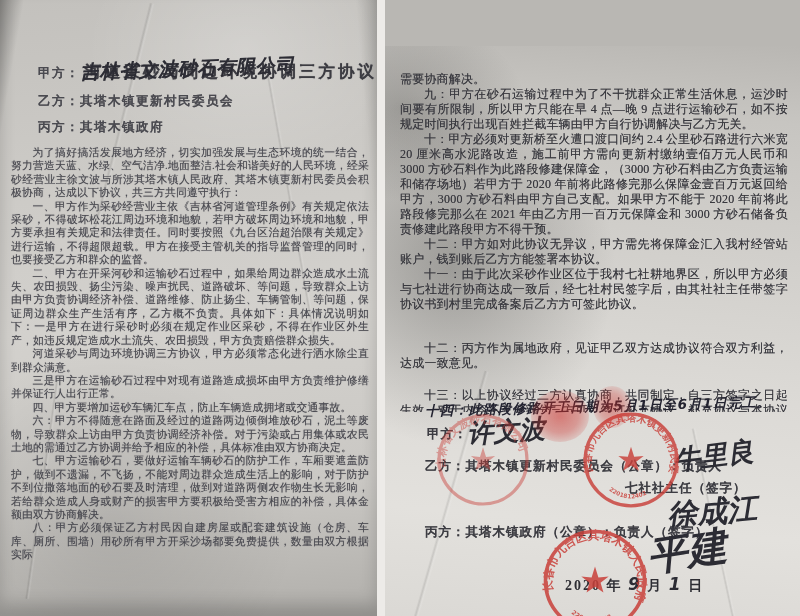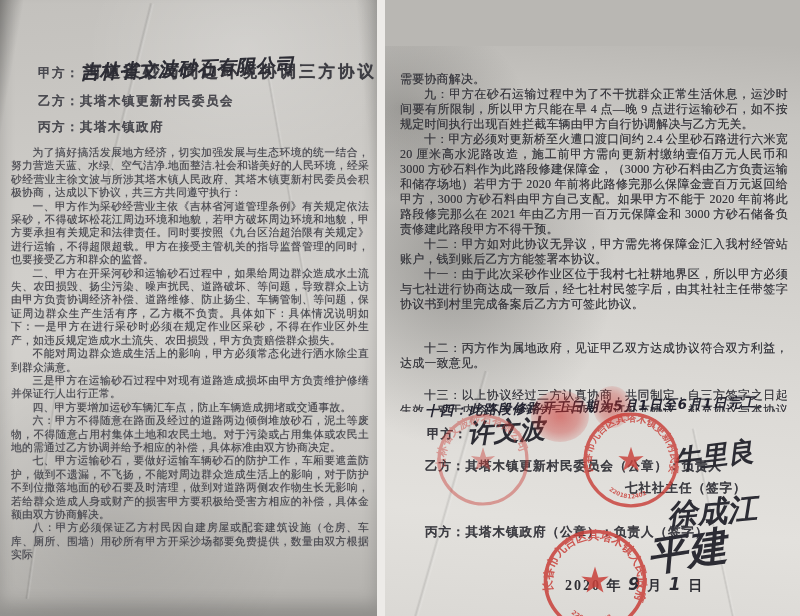--- a/index.html
+++ b/index.html
@@ -76,24 +76,24 @@
       <span>乙方：</span><span>其塔木镇更新村民委员会</span>
     </div>
     <div class="party-line" style="top:119px;">
       <span>丙方：</span><span>其塔木镇政府</span>
     </div>
 
     <div class="body-text" id="body-left">
       <p>为了搞好搞活发展地方经济，切实加强发展与生态环境的统一结合，努力营造天蓝、水绿、空气洁净.地面整洁.社会和谐美好的人民环境，经采砂经营业主徐文波与所涉其塔木镇人民政府、其塔木镇更新村民委员会积极协商，达成以下协议，共三方共同遵守执行：</p>
       <p>一、甲方作为采砂经营业主依《吉林省河道管理条例》有关规定依法采砂，不得破坏松花江周边环境和地貌，若甲方破坏周边环境和地貌，甲方要承担有关规定和法律责任。同时要按照《九台区治超治限有关规定》进行运输，不得超限超载。甲方在接受主管机关的指导监督管理的同时，也要接受乙方和群众的监督。</p>
       <p>二、甲方在开采河砂和运输砂石过程中，如果给周边群众造成水土流失、农田损毁、扬尘污染、噪声扰民、道路破坏、等问题，导致群众上访由甲方负责协调经济补偿、道路维修、防止扬尘、车辆管制、等问题，保证周边群众生产生活有序，乙方概不负责。具体如下：具体情况说明如下：一是甲方在进行采砂时必须在规定作业区采砂，不得在作业区外生产，如违反规定造成水土流失、农田损毁，甲方负责赔偿群众损失。</p>
-      <p>不能对周边群众造成生活上的影响，甲方必须常态化进行洒水除尘直到群众满意。</p>
+      <p>河道采砂与周边环境协调三方协议，甲方必须常态化进行洒水除尘直到群众满意。</p>
       <p>三是甲方在运输砂石过程中对现有道路造成损坏由甲方负责维护修缮并保证行人出行正常。</p>
       <p>四、甲方要增加运砂车辆汇车点，防止车辆造成拥堵或交通事故。</p>
-      <p>六：甲方不得随意在路面及经过的道路两边倾倒堆放砂石，泥土等废物，不得随意占用村集体土地和农民土地。对于污染或占用集体或农民土地的需通过乙方协调并给予相应的补偿，具体标准由双方协商决定。</p>
+      <p>六：甲方不得随意在路面及经过的道路两边倾倒堆放砂石，泥土等废物，导致群众上访由甲方负责协调经济补偿。对于污染或占用集体或农民土地的需通过乙方协调并给予相应的补偿，具体标准由双方协商决定。</p>
       <p>七、甲方运输砂石，要做好运输车辆砂石的防护工作，车厢要遮盖防护，做到不遗漏，不飞扬，不能对周边群众造成生活上的影响，对于防护不到位撒落地面的砂石要及时清理，做到对道路两侧农作物生长无影响，若给群众造成人身或财产的损害甲方要积极给受害方相应的补偿，具体金额由双方协商解决。</p>
       <p>八：甲方必须保证乙方村民因自建房屋或配套建筑设施（仓房、车库、厕所、围墙）用砂所有甲方开采沙场都要免费提供，数量由双方根据实际</p>
     </div>
   </div>
 
   <div id="page-gap"></div>
 
   <div class="page" id="page-right">
     <div class="wrinkle" style="left:60px;top:320px;width:6px;height:280px;transform:rotate(16deg);"></div>
     <div class="wrinkle" style="left:330px;top:380px;width:5px;height:230px;transform:rotate(-12deg);"></div>

